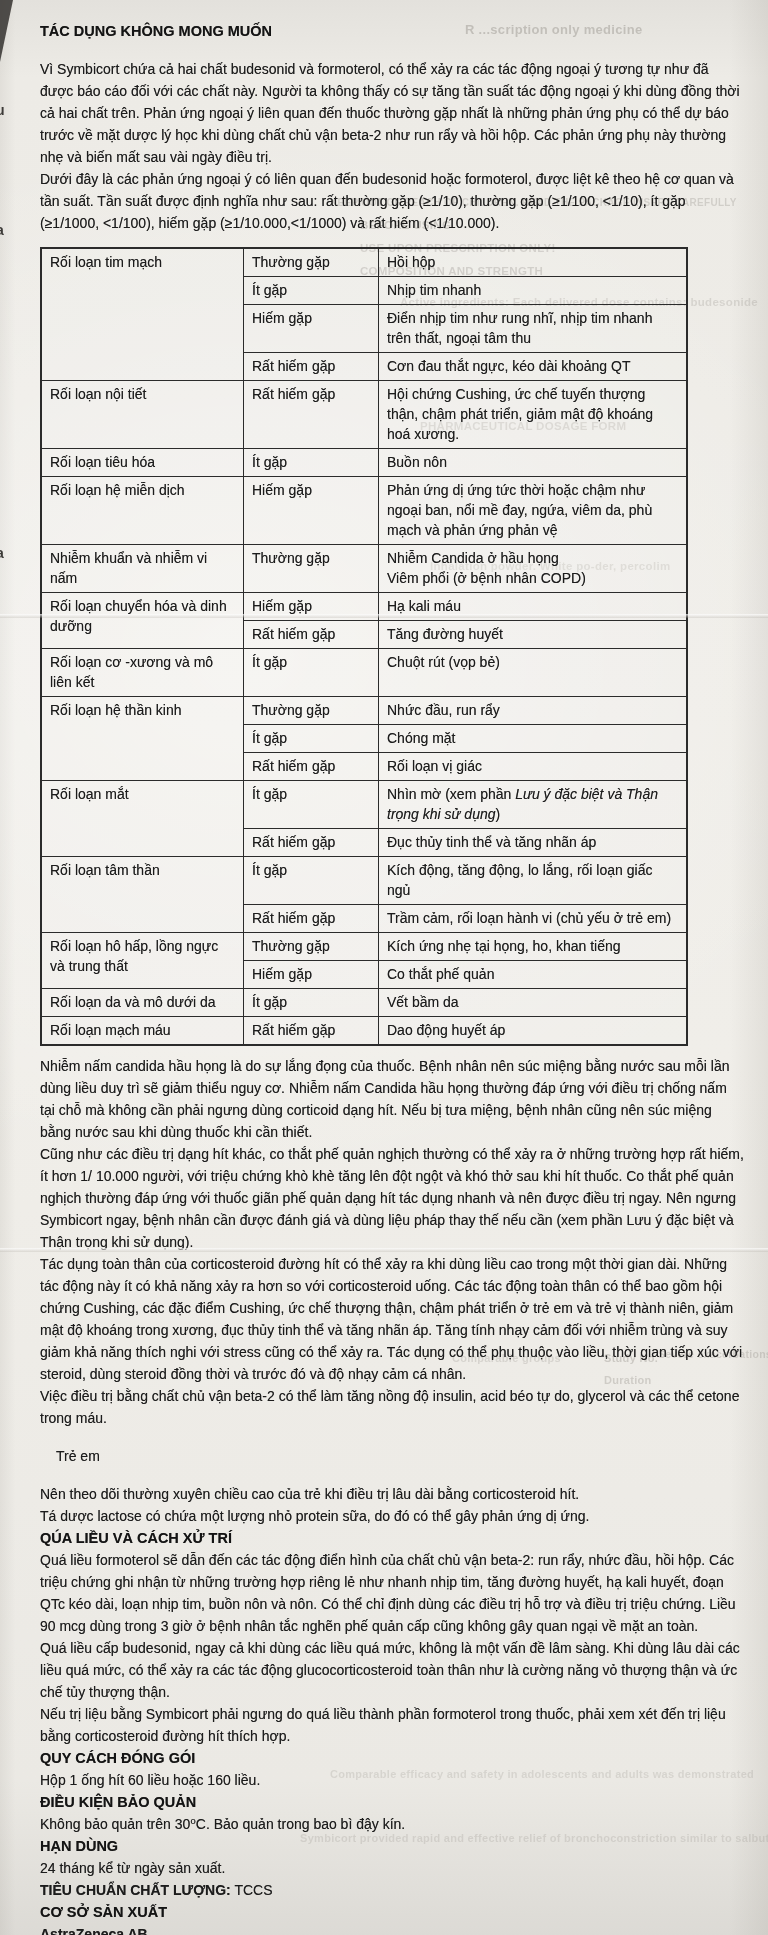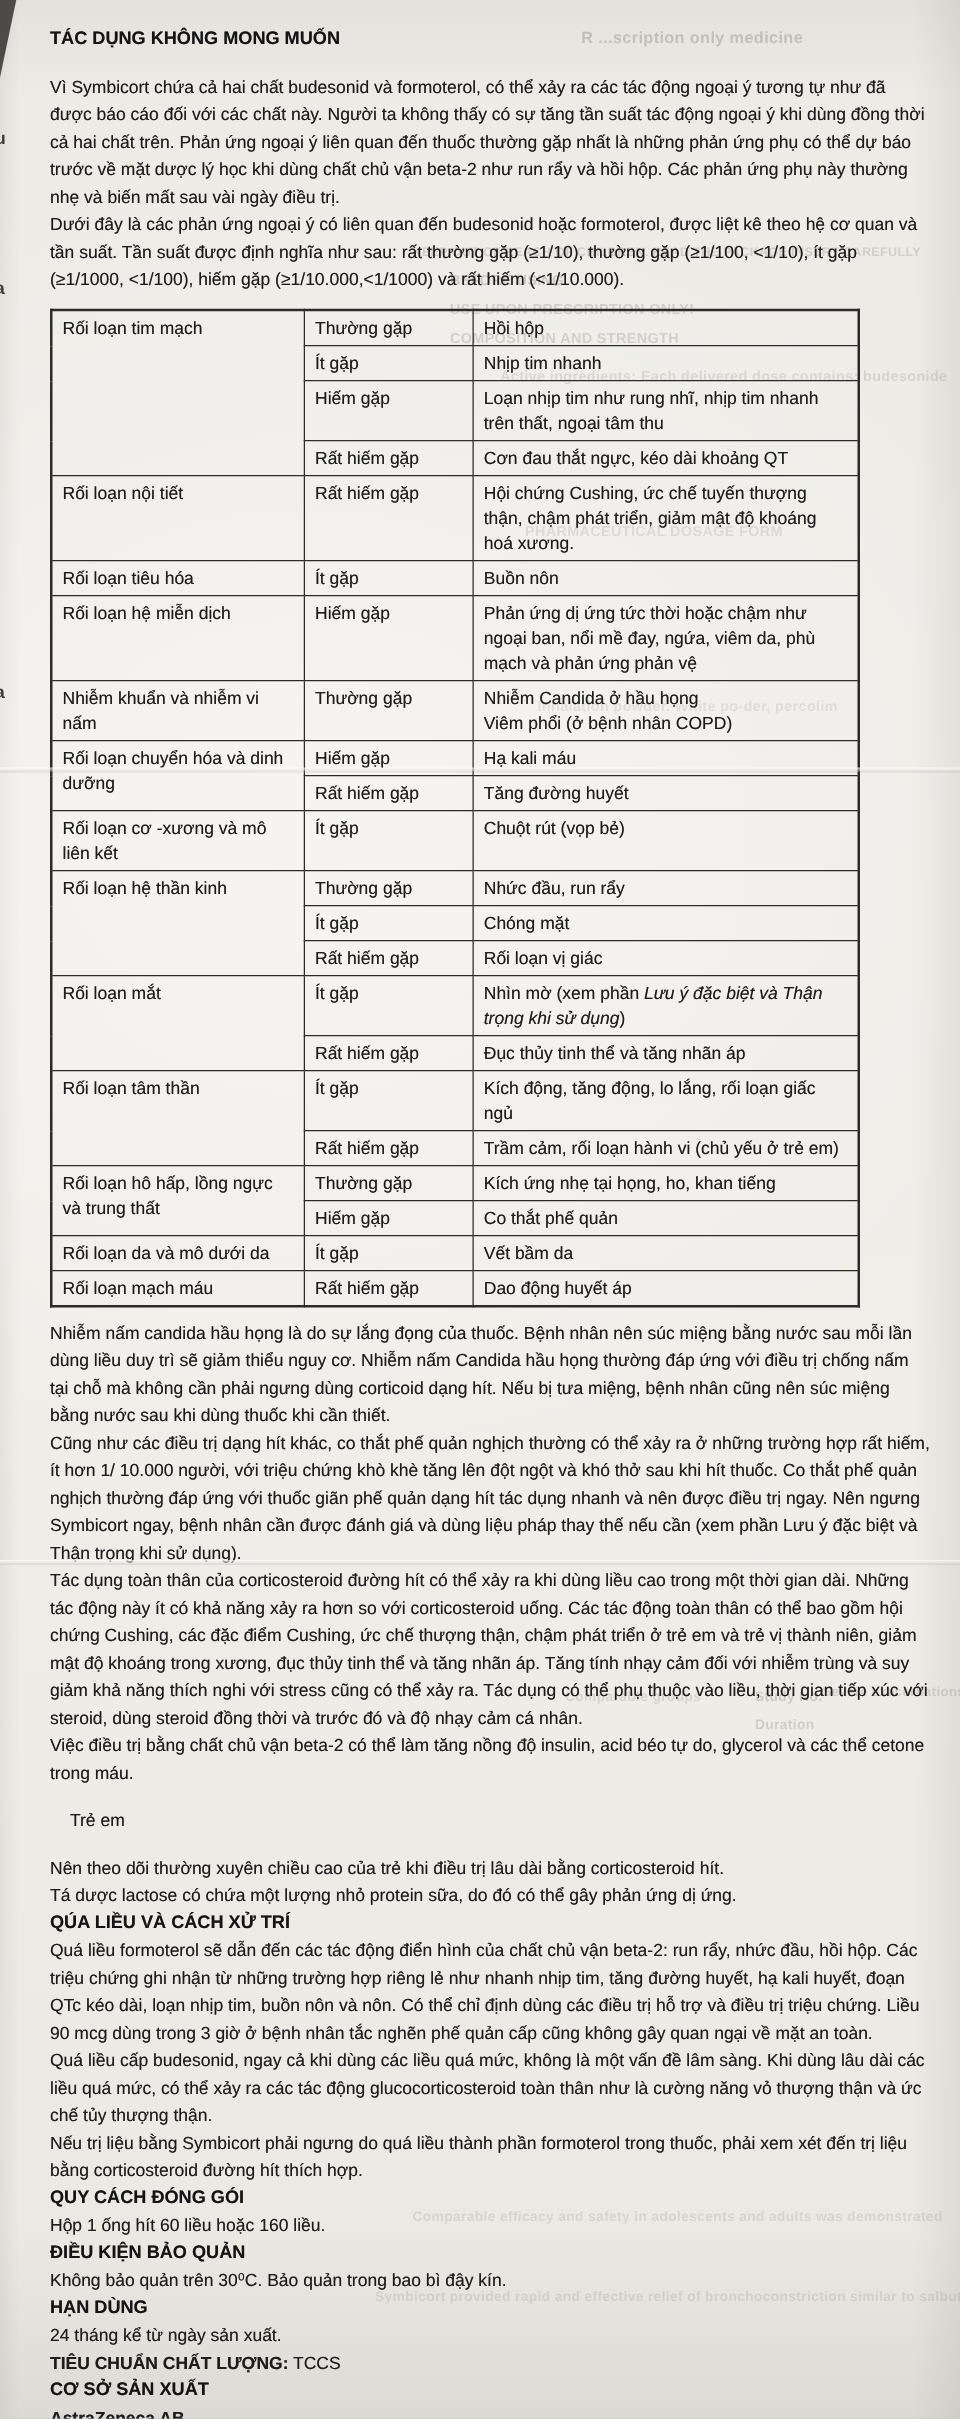--- a/index.html
+++ b/index.html
@@ -120,21 +120,21 @@
             <td class="sys" rowspan="4">Rối loạn tim mạch</td>
             <td class="freq">Thường gặp</td>
             <td class="eff"><span>Hồi hộp</span></td>
           </tr>
           <tr>
             <td class="freq">Ít gặp</td>
             <td class="eff"><span>Nhịp tim nhanh</span></td>
           </tr>
           <tr>
             <td class="freq">Hiếm gặp</td>
-            <td class="eff"><span>Loạn nhịp tim như rung nhĩ, nhịp tim nhanh trên thất, ngoại tâm thu</span></td>
+            <td class="eff"><span>Điển nhịp tim như rung nhĩ, nhịp tim nhanh trên thất, ngoại tâm thu</span></td>
           </tr>
           <tr>
             <td class="freq">Rất hiếm gặp</td>
             <td class="eff"><span>Cơn đau thắt ngực, kéo dài khoảng QT</span></td>
           </tr>
           <tr>
             <td class="sys" rowspan="1">Rối loạn nội tiết</td>
             <td class="freq">Rất hiếm gặp</td>
             <td class="eff"><span>Hội chứng Cushing, ức chế tuyến thượng thận, chậm phát triển, giảm mật độ khoáng hoá xương.</span></td>
           </tr>

